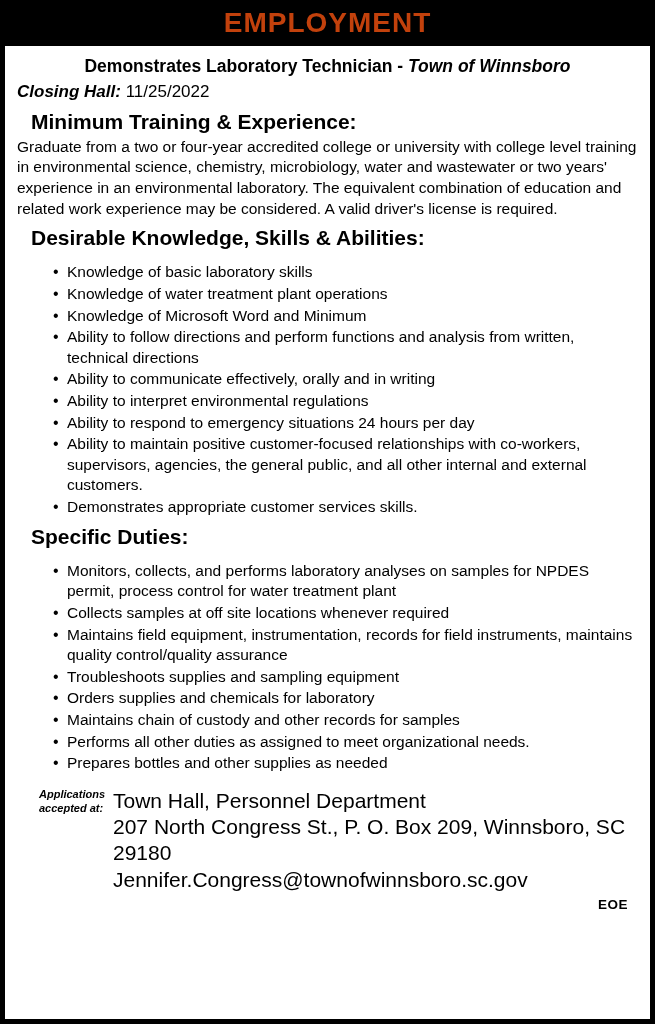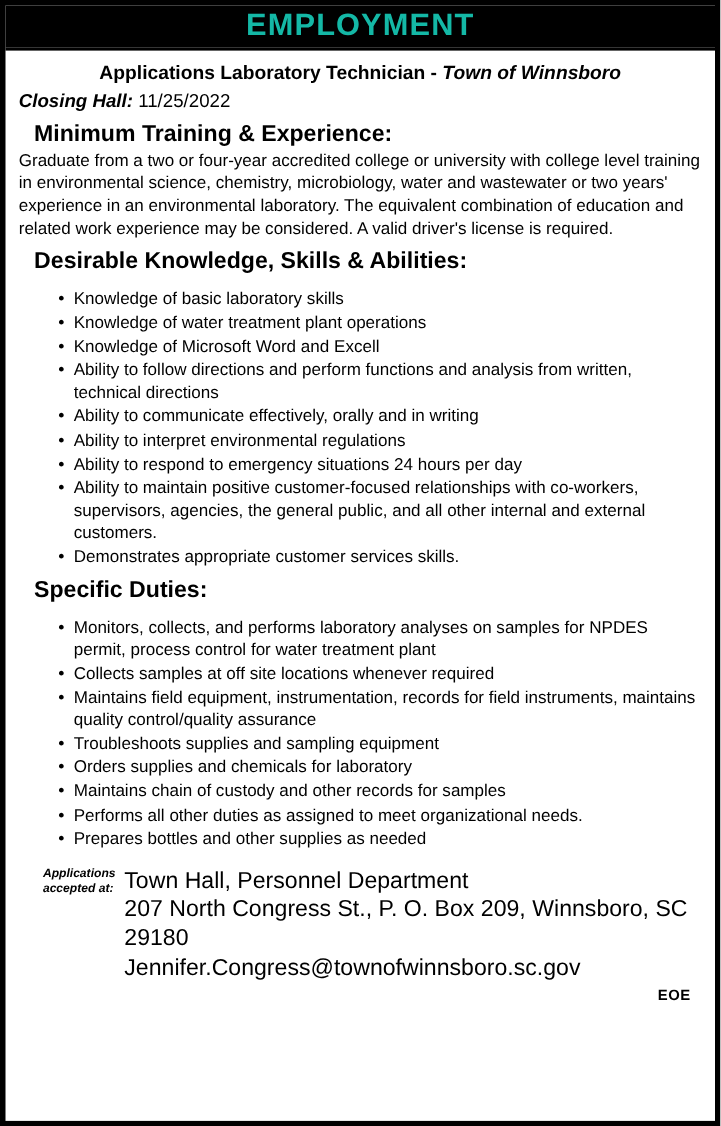--- a/index.html
+++ b/index.html
@@ -19,21 +19,21 @@
     width: 655px;
     height: 1024px;
     box-sizing: border-box;
     border: 5px solid #000000;
     background: #ffffff;
     display: flex;
     flex-direction: column;
   }
   .banner {
     background: #000000;
-    color: #14b8a6;
+    color: #c2410c;
     text-align: center;
     font-weight: bold;
     font-size: 28px;
     letter-spacing: 1px;
     padding: 4px 0 6px 0;
     line-height: 1.0;
     font-family: "Liberation Sans", sans-serif;
   }
   .rule {
     height: 3px;
@@ -129,35 +129,35 @@
 <body>
 
 <div class="ad">
 
   <div class="banner">EMPLOYMENT</div>
   <div class="rule"></div>
 
   <div class="body-wrap">
 
     <div class="job-title">
-      <span>Applications Laboratory Technician</span><span> - </span><span class="town">Town of Winnsboro</span>
+      <span>Demonstrates Laboratory Technician</span><span> - </span><span class="town">Town of Winnsboro</span>
     </div>
 
     <div class="closing-line">
       <span class="closing-label">Closing Hall</span><span class="closing-label">: </span><span class="closing-value">11/25/2022</span>
     </div>
 
     <div class="section-head">Minimum Training &amp; Experience:</div>
     <div class="para">Graduate from a two or four-year accredited college or university with college level training in environmental science, chemistry, microbiology, water and wastewater or two years' experience in an environmental laboratory.  The equivalent combination of education and related work experience may be considered.  A valid driver's license is required.</div>
 
     <div class="section-head">Desirable Knowledge, Skills &amp; Abilities:</div>
     <ul class="bullets">
       <li>Knowledge of basic laboratory skills</li>
       <li>Knowledge of water treatment plant operations</li>
-      <li>Knowledge of Microsoft Word and Excell</li>
+      <li>Knowledge of Microsoft Word and Minimum</li>
       <li>Ability to follow directions and perform functions and analysis from written, technical directions</li>
       <li>Ability to communicate effectively, orally and in writing</li>
       <li>Ability to interpret environmental regulations</li>
       <li>Ability to respond to emergency situations 24 hours per day</li>
       <li>Ability to maintain positive customer-focused relationships with co-workers, supervisors, agencies, the general public, and all other internal and external customers.</li>
       <li>Demonstrates appropriate customer services skills.</li>
     </ul>
 
     <div class="section-head">Specific Duties:</div>
     <ul class="bullets">

